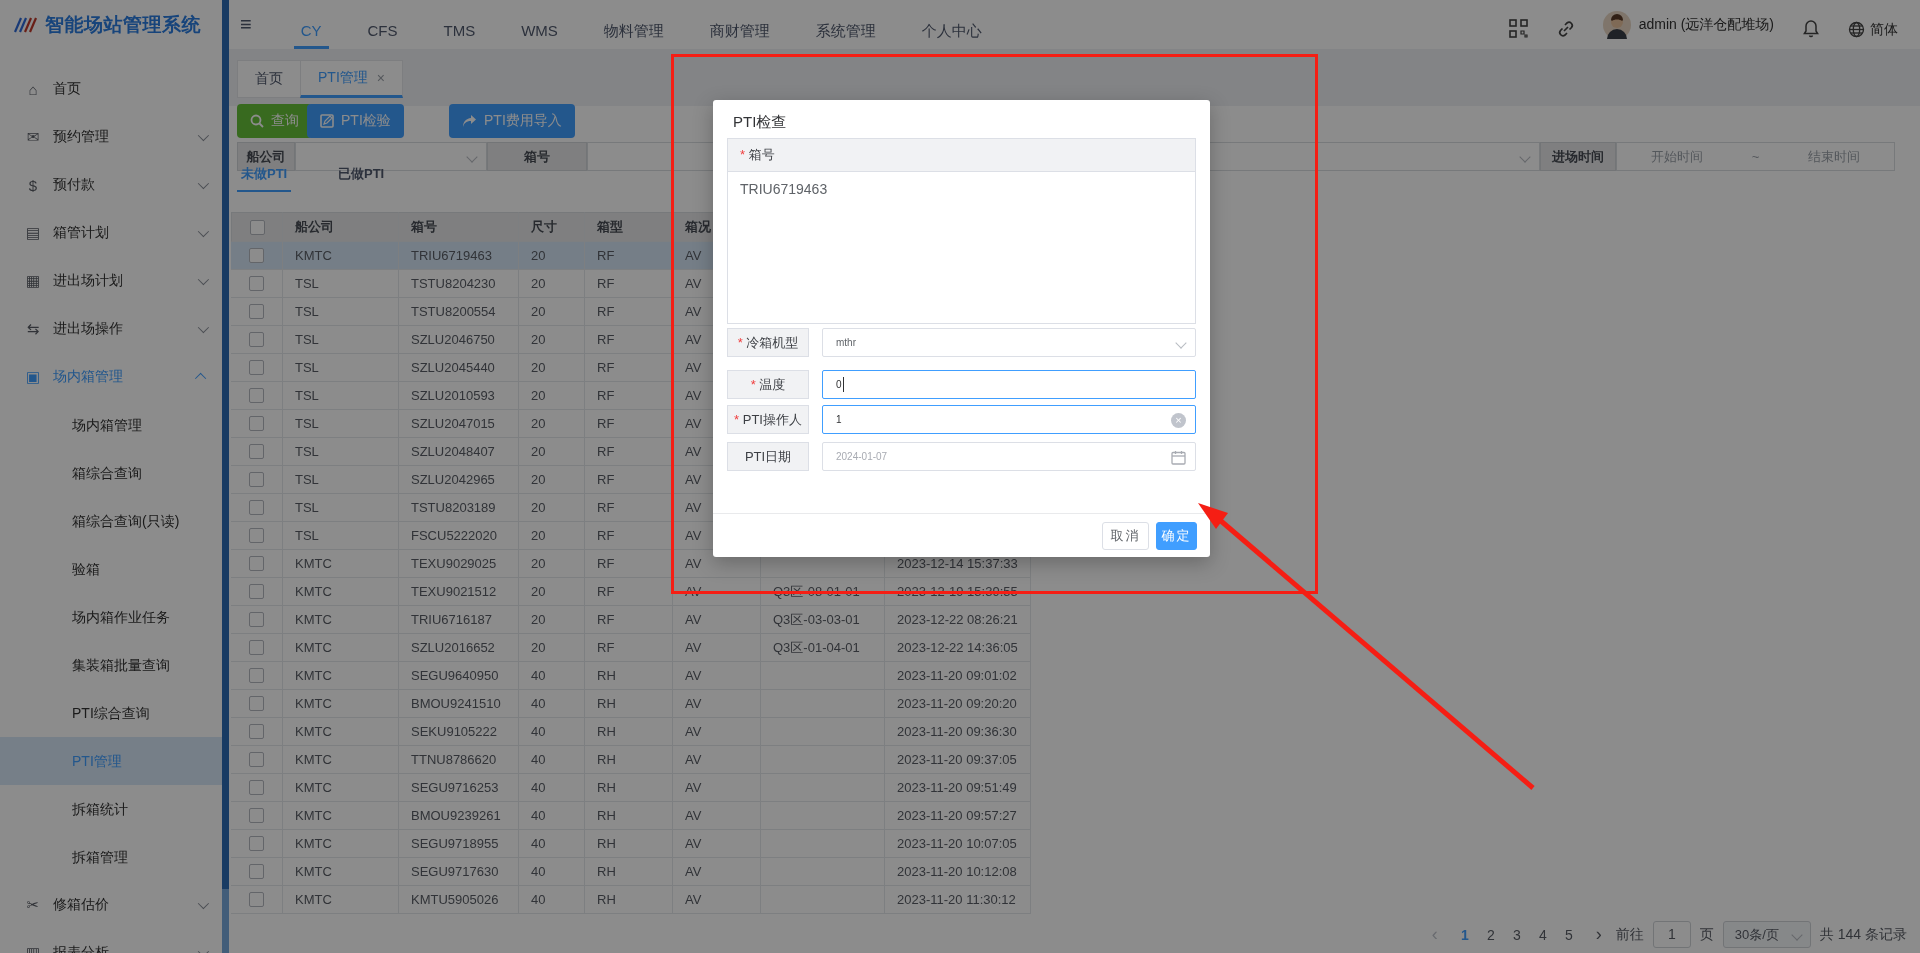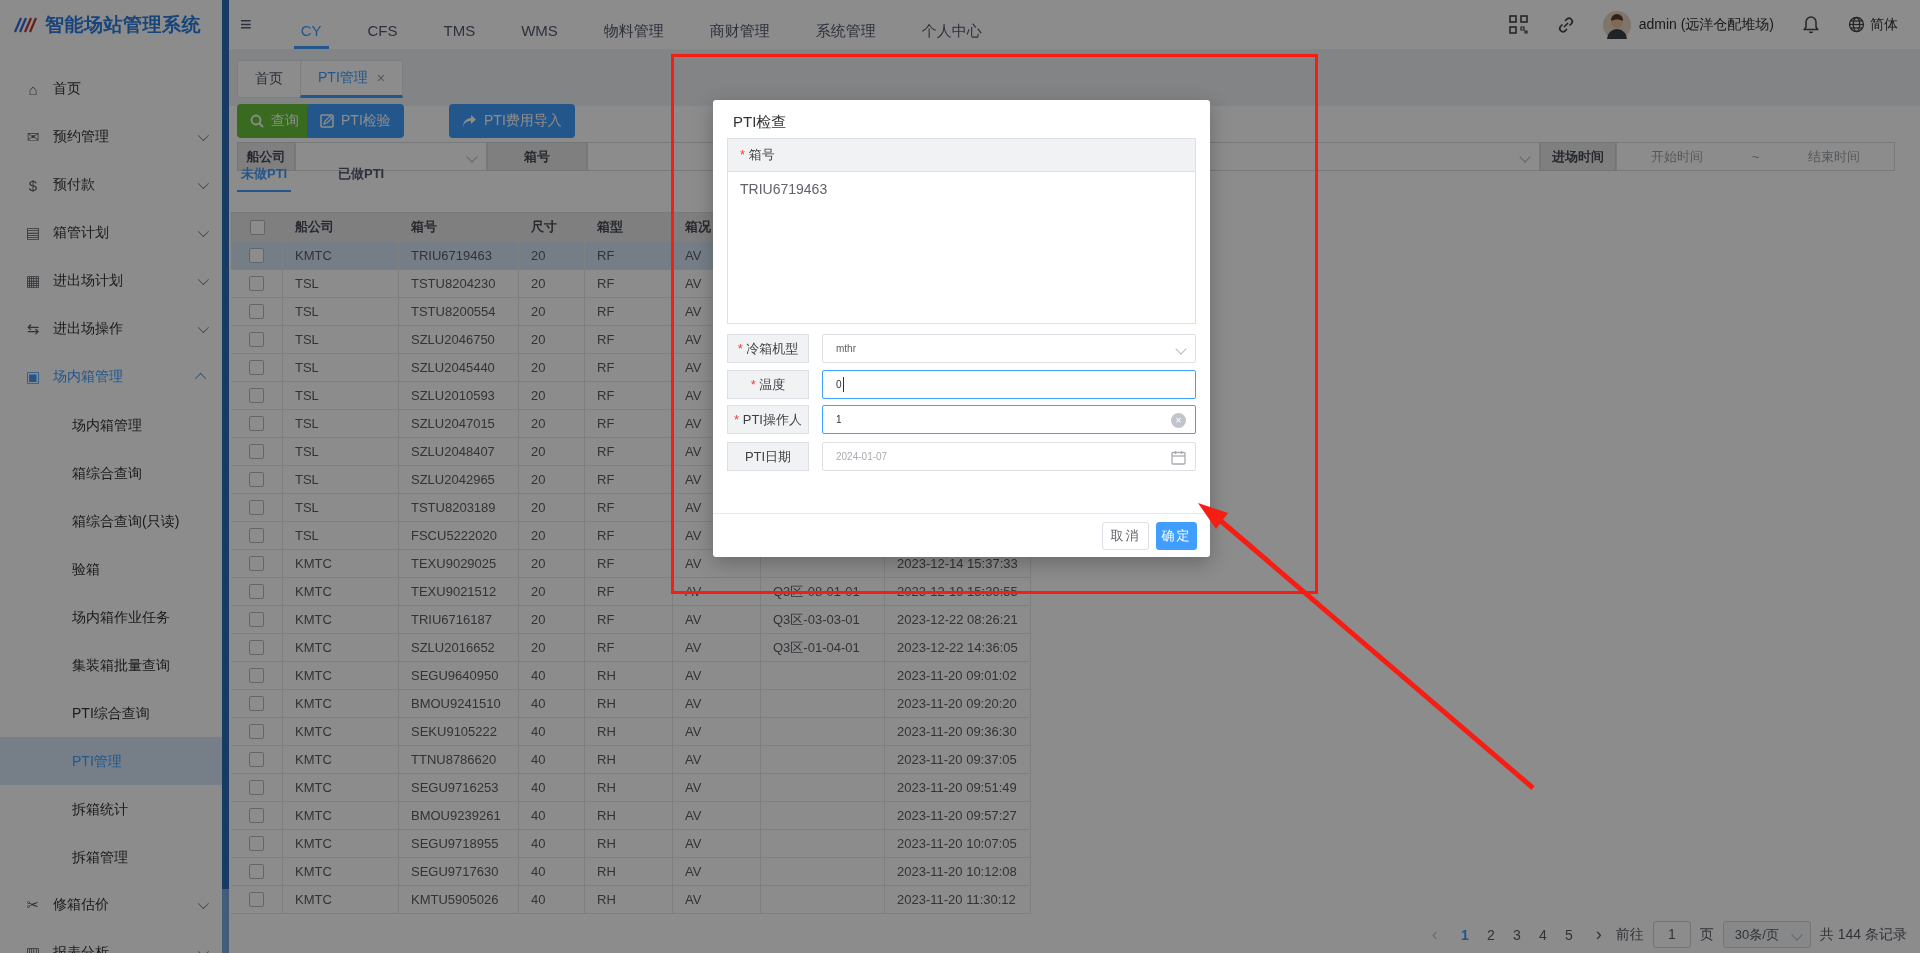--- a/index.html
+++ b/index.html
@@ -9,21 +9,21 @@
 
   
   .topbar { position:absolute; left:0; top:0; width:1920px; height:49px; background:#fff; display:flex; align-items:center; z-index:2; }
   .logo { width:222px; display:flex; align-items:center; gap:7px; padding-left:12px; flex:none; }
   .logo-text { font-size:19px; font-weight:bold; color:#2b7de0; letter-spacing:0.5px; white-space:nowrap; }
   .collapse { margin-left:18px; font-size:20px; color:#515a6e; cursor:pointer; }
   .nav { display:flex; align-items:center; height:49px; margin-left:26px; }
   .navitem { position:relative; height:49px; line-height:49px; padding:6px 23px; font-size:15px; color:#515a6e; cursor:pointer; white-space:nowrap; }
   .navitem.active { color:#409eff; }
   .navitem.active::after { content:""; position:absolute; left:16px; right:16px; bottom:0; height:3px; background:#409eff; }
-  .top-right { margin-left:auto; display:flex; align-items:center; gap:27px; padding-right:22px; }
+  .top-right { margin-left:auto; display:flex; align-items:flex-end; gap:27px; padding-right:22px; }
   .tr-ico { width:20px; height:20px; display:flex; align-items:center; justify-content:center; cursor:pointer; }
   .userbox { display:flex; align-items:center; gap:8px; cursor:pointer; }
   .username { font-size:14px; color:#333; white-space:nowrap; }
   .langbox { display:flex; align-items:center; gap:5px; font-size:14px; cursor:pointer; }
 
   
   .sidebar { position:absolute; left:0; top:49px; width:222px; height:904px; background:#fff; overflow:hidden; z-index:2; }
   .side-menu { padding-top:16px; }
   .side-item { height:48px; display:flex; align-items:center; padding:0 16px 0 24px; font-size:14px; color:#333; cursor:pointer; }
   .side-item .s-ico { width:18px; margin-right:11px; font-size:15px; color:#5a5e66; text-align:center; flex:none; }
@@ -621,21 +621,21 @@
   <div class="modal">
     <div class="m-title">PTI检查</div>
 
     <div class="m-boxblock">
       <div class="m-boxhead">
           <span class="req">箱号</span>
         </div>
       <div class="m-boxbody">TRIU6719463</div>
     </div>
 
-    <div class="m-row" style="top:234px;text-align:center;">
+    <div class="m-row" style="top:228px;text-align:center;">
       <div class="m-label">
           <span class="req">冷箱机型</span>
         </div>
       <div class="m-ctrl">
         <span>mthr</span>
         <span class="sel-chev"></span>
       </div>
     </div>
 
     <div class="m-row" style="top:270px;">

